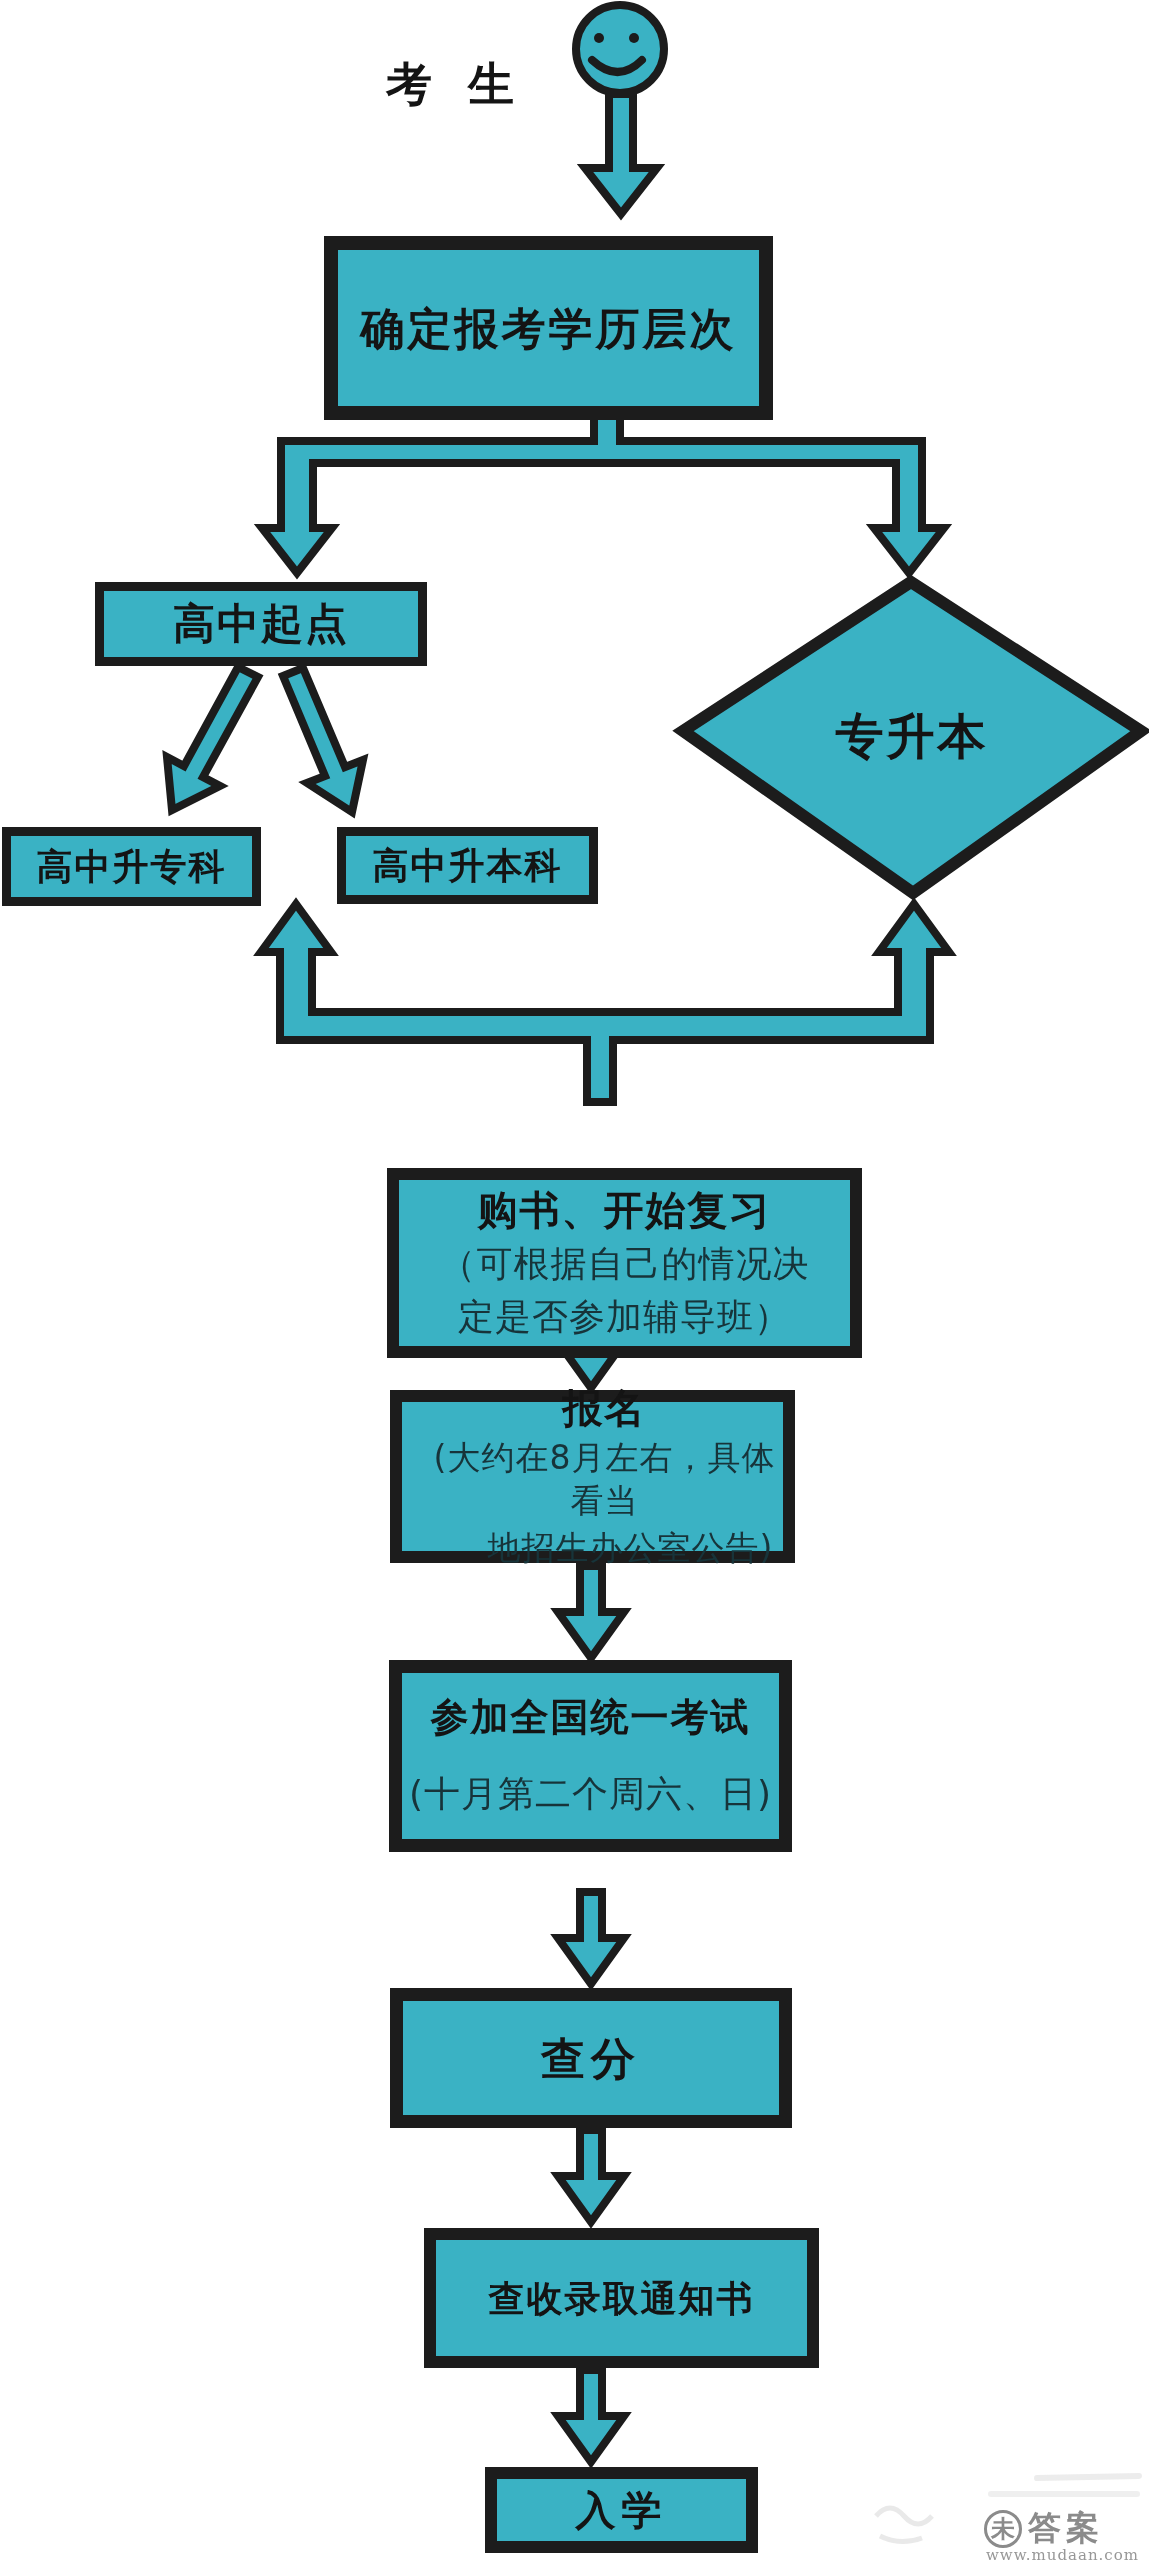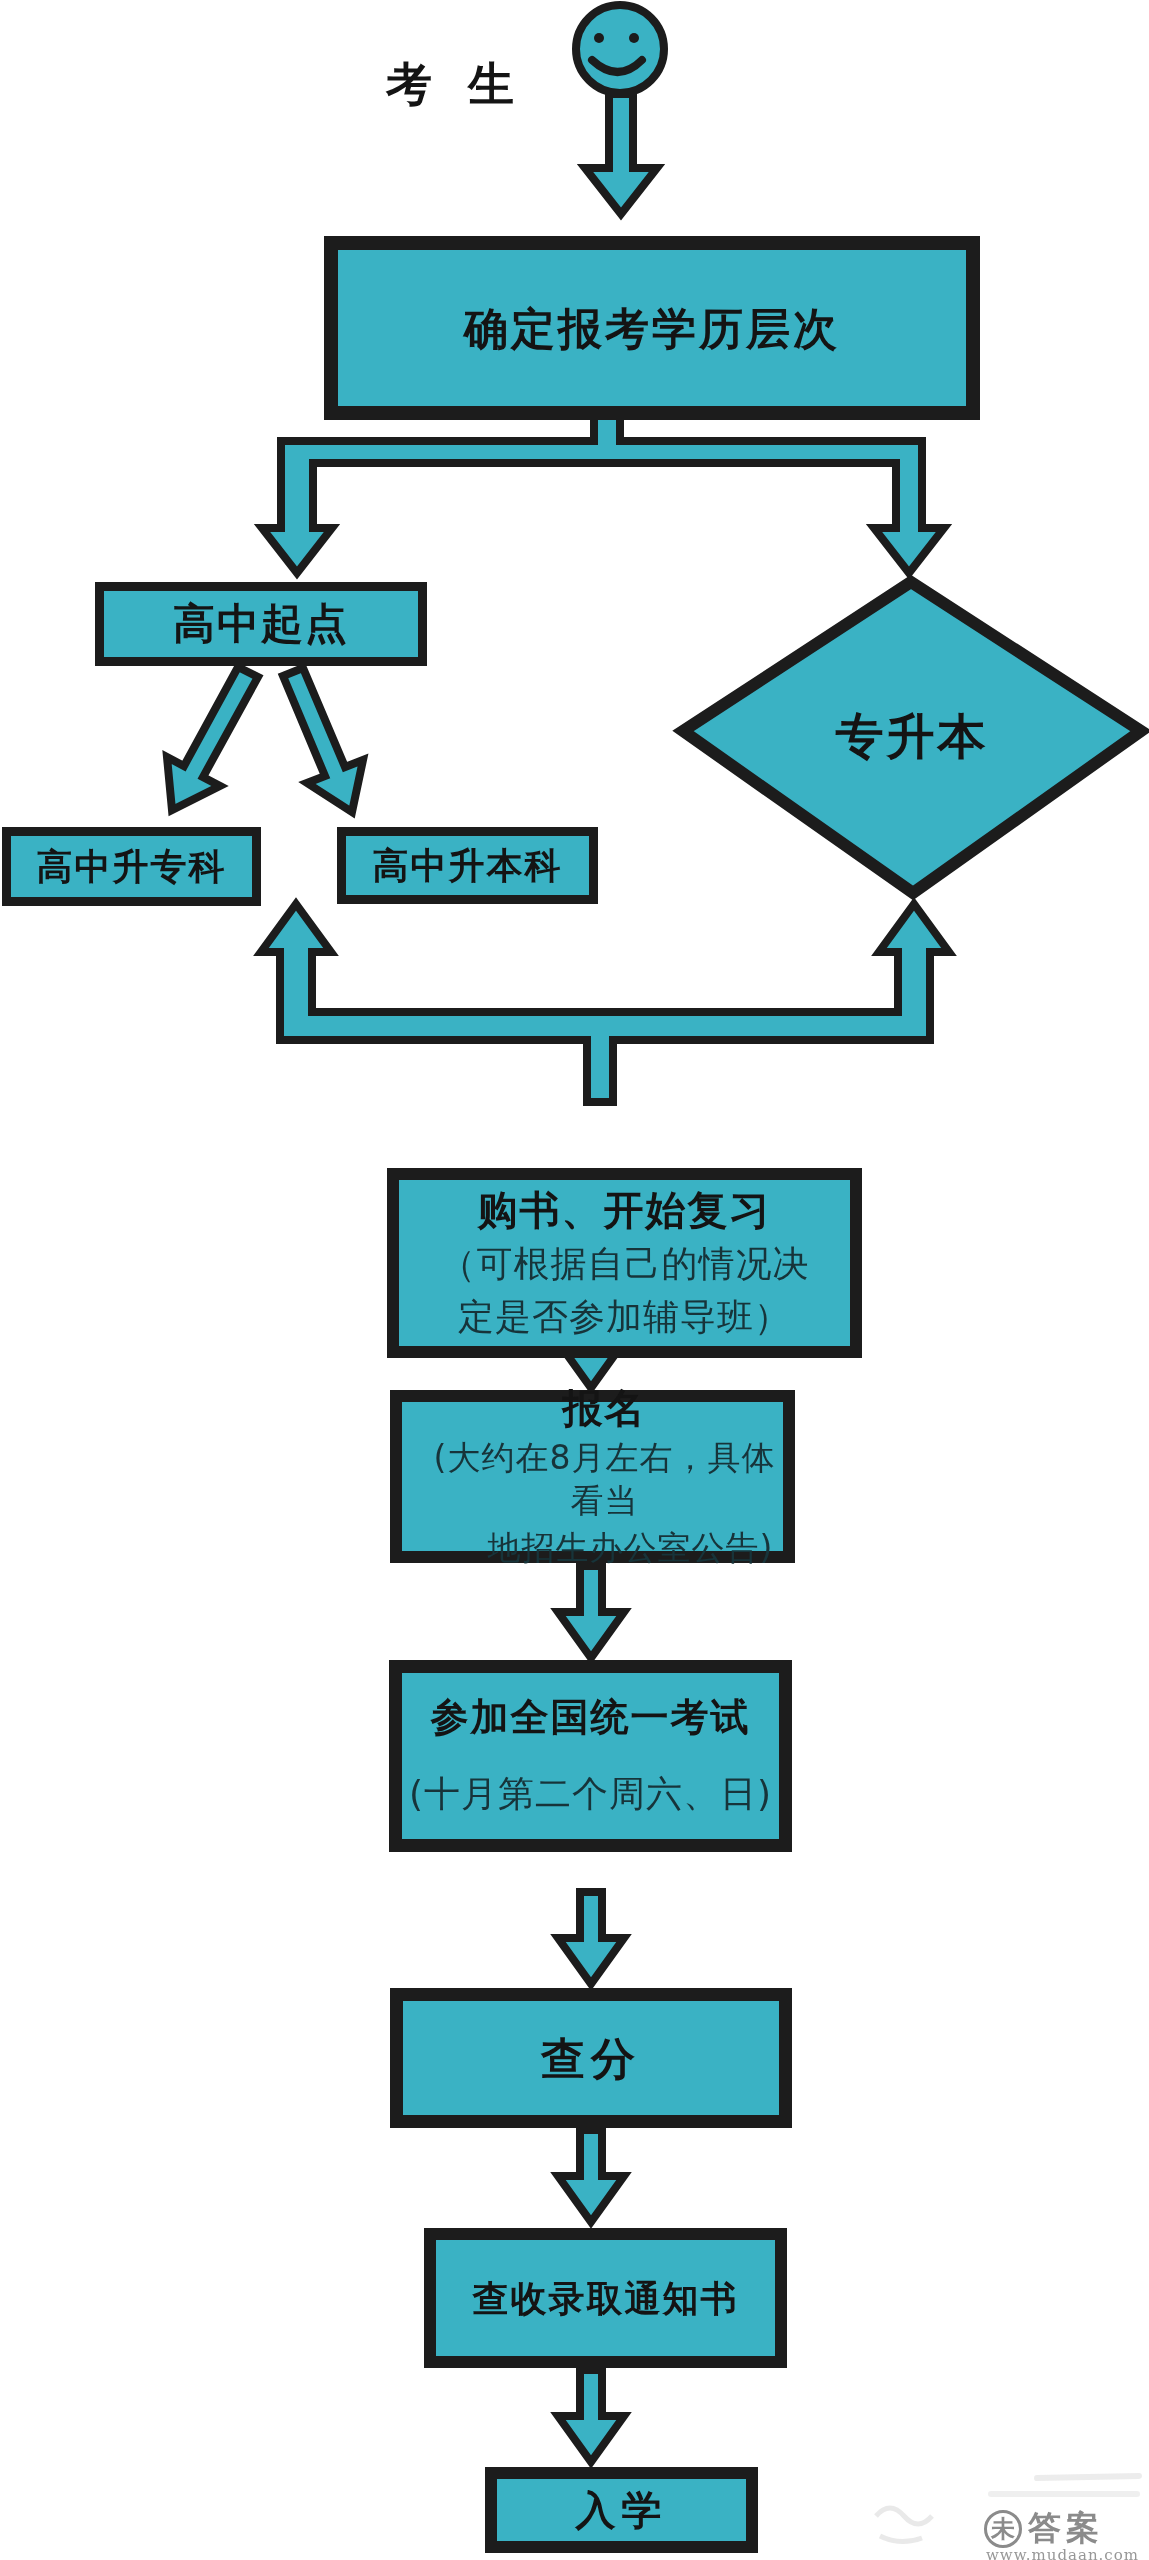--- a/index.html
+++ b/index.html
@@ -31,41 +31,41 @@
   .actor-label{
     position:absolute;left:386px;top:54px;font-size:46px;font-weight:bold;
     word-spacing:16px;letter-spacing:2px;color:var(--box-text);white-space:nowrap;
   }
   .diamond-label{
     position:absolute;left:782px;top:705px;width:260px;height:64px;
     display:flex;align-items:center;justify-content:center;
     font-size:48px;font-weight:bold;letter-spacing:3px;color:var(--box-text);
   }
   
-  .b-step1{left:324px;top:236px;width:656px;height:184px;border-width:14px;}
+  .b-step1{left:324px;top:236px;width:449px;height:184px;border-width:14px;}
   .b-step1 .title{font-size:44px;letter-spacing:3px;}
   .b-qidian{left:95px;top:582px;width:332px;height:84px;border-width:9px;}
   .b-qidian .title{font-size:42px;}
   .b-zhuanke{left:2px;top:827px;width:259px;height:79px;border-width:9px;}
   .b-zhuanke .title{font-size:36px;}
   .b-benke{left:337px;top:827px;width:261px;height:77px;border-width:9px;}
   .b-benke .title{font-size:36px;}
   .b-goushu{left:387px;top:1168px;width:475px;height:190px;gap:6px;}
   .b-goushu .title{font-size:40px;}
   .b-goushu .note{font-size:36px;}
   .b-baoming{left:390px;top:1390px;width:405px;height:173px;gap:4px;padding-left:24px;}
   .b-baoming .title{font-size:40px;}
   .b-baoming .note{font-size:33px;}
   .b-baoming .note .shift{display:inline-block;transform:translateX(26px);}
   .b-kaoshi{left:389px;top:1660px;width:403px;height:192px;gap:30px;border-width:13px;}
   .b-kaoshi .title{font-size:38px;}
   .b-kaoshi .note{font-size:36px;}
   .b-chafen{left:390px;top:1988px;width:402px;height:140px;border-width:13px;}
   .b-chafen .title{font-size:44px;letter-spacing:6px;}
-  .b-tongzhi{left:424px;top:2228px;width:363px;height:140px;}
+  .b-tongzhi{left:424px;top:2228px;width:395px;height:140px;}
   .b-tongzhi .title{font-size:36px;}
   .b-ruxue{left:456px;top:2467px;width:273px;height:86px;margin-left:29px;}
   .b-ruxue .title{font-size:40px;letter-spacing:6px;}
   
   .watermark{position:absolute;left:968px;top:2468px;width:180px;color:var(--watermark-gray);}
   .wm-streak{position:absolute;background:#dcdcdc;border-radius:3px;}
   .wm-streak.s1{left:66px;top:6px;width:108px;height:6px;opacity:.55;transform:rotate(-1.2deg);}
   .wm-streak.s2{left:20px;top:23px;width:152px;height:6px;opacity:.45;}
   .wm-row{position:absolute;left:16px;top:38px;display:flex;align-items:center;gap:6px;}
   .wm-logo{

